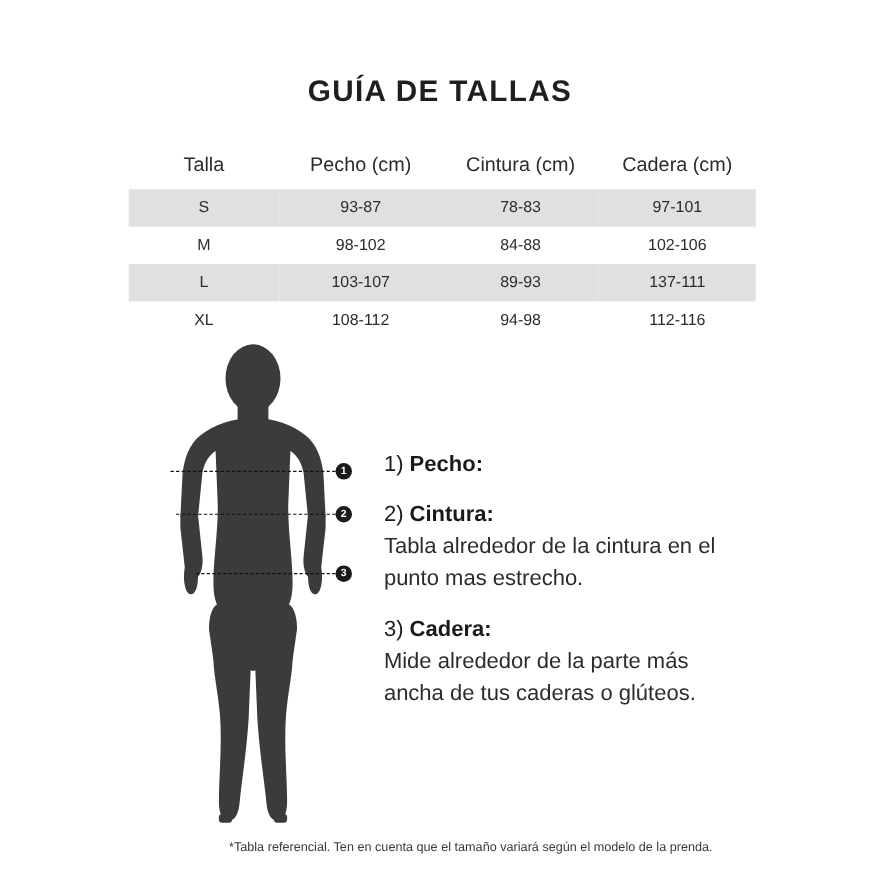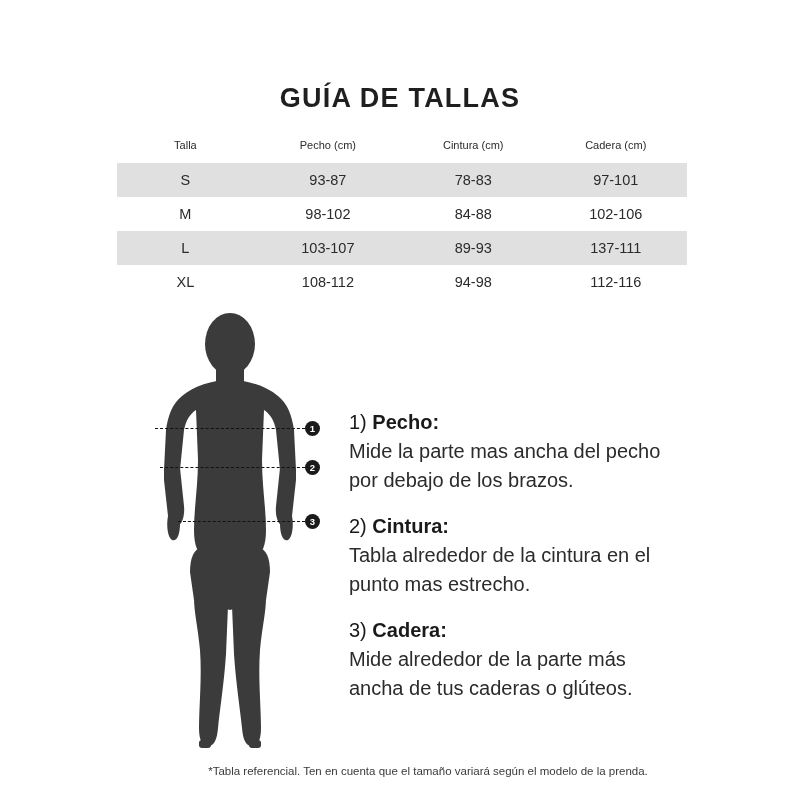--- a/index.html
+++ b/index.html
@@ -16,42 +16,42 @@
     overflow: hidden;
   }
   .page {
     width: 800px;
     height: 800px;
     position: relative;
     background: #ffffff;
   }
   .title {
     position: absolute;
-    top: 83px;
+    top: 68px;
     left: 0;
     width: 800px;
     text-align: center;
     font-size: 27px;
     font-weight: bold;
     letter-spacing: 1.2px;
     color: #1f1f1f;
   }
   table.size-table {
     position: absolute;
     top: 130px;
     left: 117px;
     width: 570px;
     border-collapse: collapse;
     font-size: 14.5px;
     color: #2b2b2b;
   }
   table.size-table th {
     font-weight: normal;
     padding: 9px 0 12px 0;
-    font-size: 11px;
+    font-size: 18px;
     color: #2b2b2b;
   }
   table.size-table td {
     text-align: center;
     padding: 9px 0;
     font-size: 14.5px;
     color: #2b2b2b;
   }
   table.size-table tr.shaded td {
     background: #e0e0e0;
@@ -231,21 +231,20 @@
     <div class="dashline" style="left:178px; top:211px; width:127px;"></div>
     <div class="marker-dot" style="left:305px; top:204px;">3</div>
   </div>
 
   <div class="notes">
     <div class="note-block">
       <div class="note-head">
         <span class="num">1)</span>
         <span>Pecho</span><span>:</span>
       </div>
-      <div class="note-body">Mide la parte mas ancha del pecho por debajo de los brazos.</div>
     </div>
 
     <div class="note-block">
       <div class="note-head">
         <span class="num">2)</span>
         <span>Cintura</span><span>:</span>
       </div>
       <div class="note-body">Tabla alrededor de la cintura en el punto mas estrecho.</div>
     </div>
 

